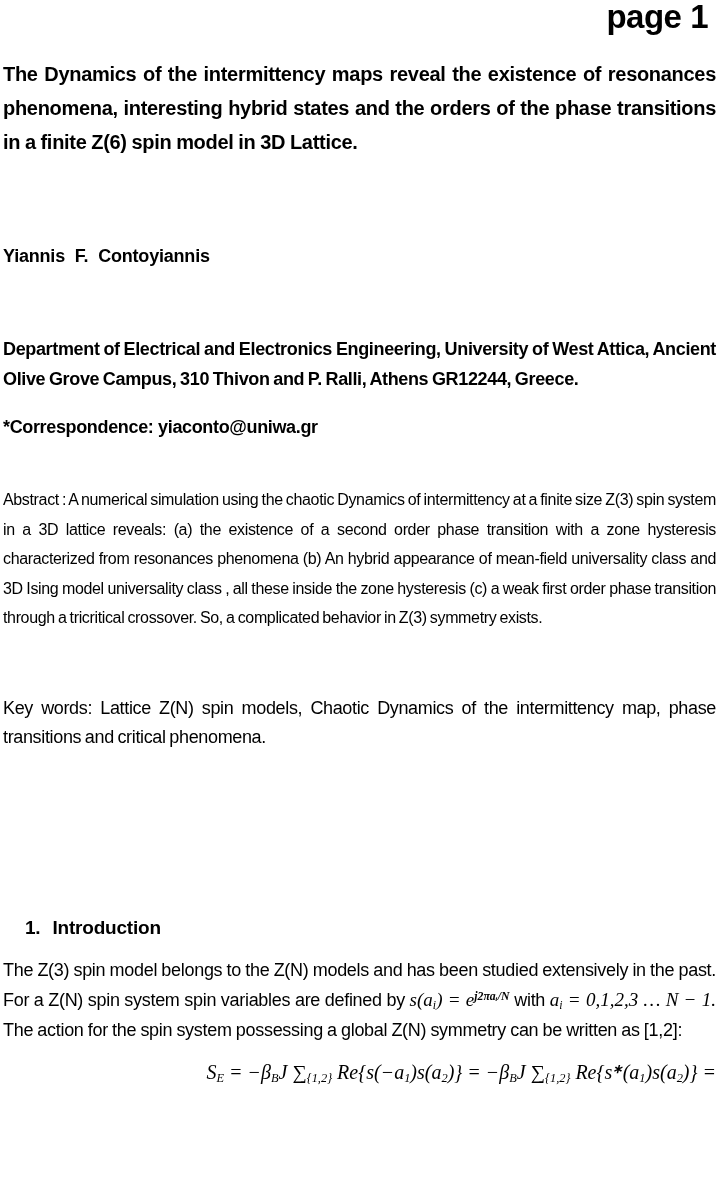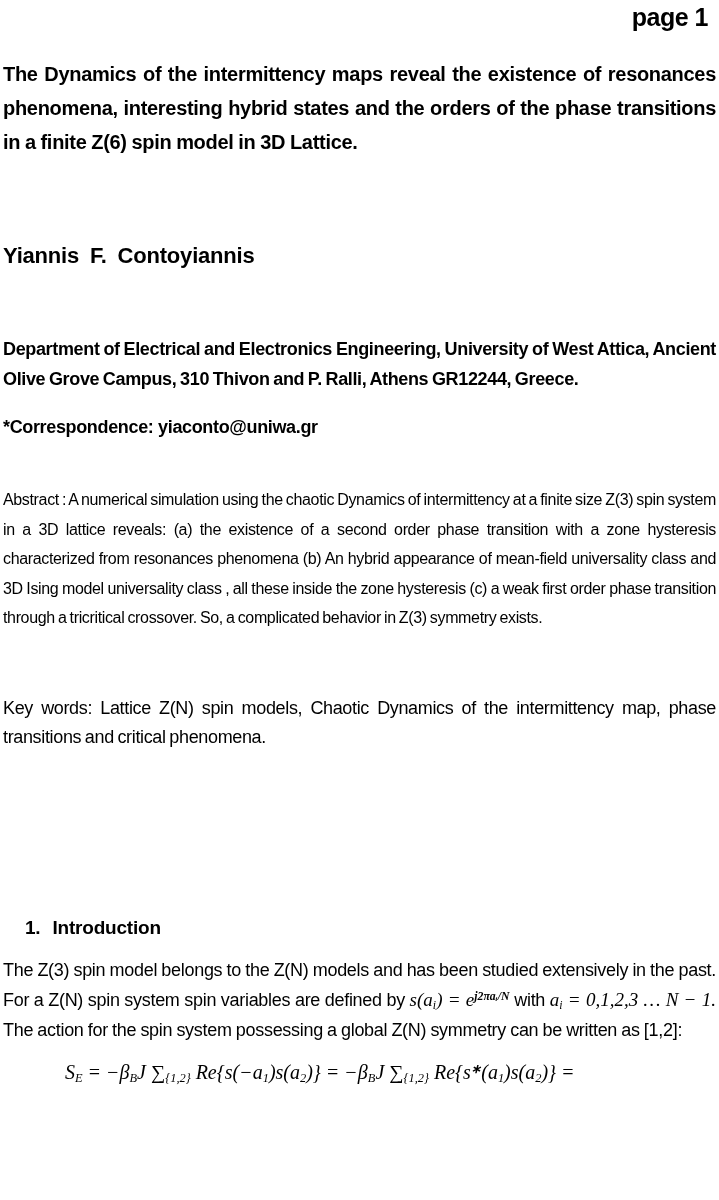--- a/index.html
+++ b/index.html
@@ -14,38 +14,38 @@
     box-sizing: border-box;
     padding: 0 3px;
     overflow: hidden;
     background: #ffffff;
     color: #000000;
     font-family: "Liberation Sans", sans-serif;
   }
   .page-header {
     margin: 0;
     padding: 2px 8px 0 0;
-    font-size: 25px;
+    font-size: 33px;
     line-height: 30px;
     font-weight: bold;
     text-align: right;
     letter-spacing: -0.5px;
   }
   .title {
     margin: 25px 0 0 0;
     font-size: 20px;
     line-height: 34px;
     font-weight: bold;
     text-align: justify;
     letter-spacing: -0.3px;
     word-spacing: -0.5px;
   }
   .author {
     margin: 82px 0 0 0;
-    font-size: 22px;
+    font-size: 18px;
     line-height: 30px;
     font-weight: bold;
     word-spacing: 5px;
     letter-spacing: -0.2px;
   }
   .affiliation {
     margin: 64px 0 0 0;
     font-size: 18px;
     line-height: 29.5px;
     font-weight: bold;
@@ -119,20 +119,21 @@
   }
   .equation {
     margin: 12px 0 0 0;
     padding-left: 62px;
     font-family: "Liberation Serif", serif;
     font-style: italic;
     font-size: 20px;
     line-height: 30px;
     letter-spacing: 0;
     white-space: nowrap;
+    text-align: right;
   }
 </style>
 </head>
 <body>
 
 <div class="page">
 
   <div class="page-header">page 1</div>
 
   <h1 class="title">The  Dynamics of the intermittency maps reveal the existence of resonances phenomena, interesting hybrid states and the orders of the phase transitions in a  finite Z(6) spin model in 3D Lattice.</h1>

